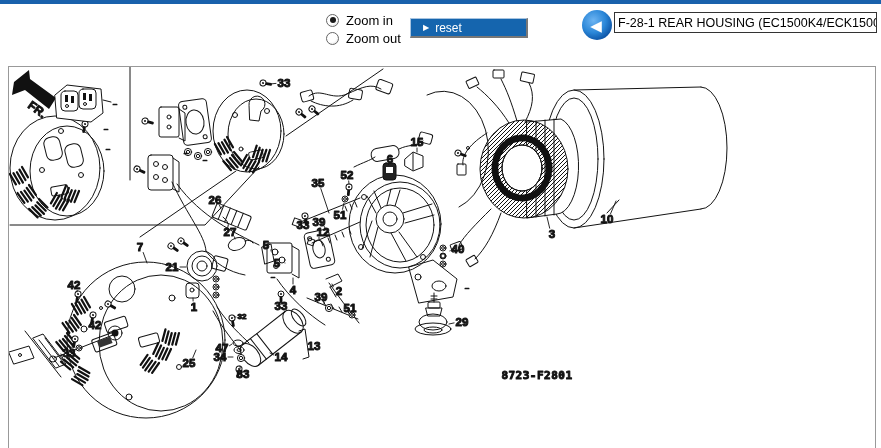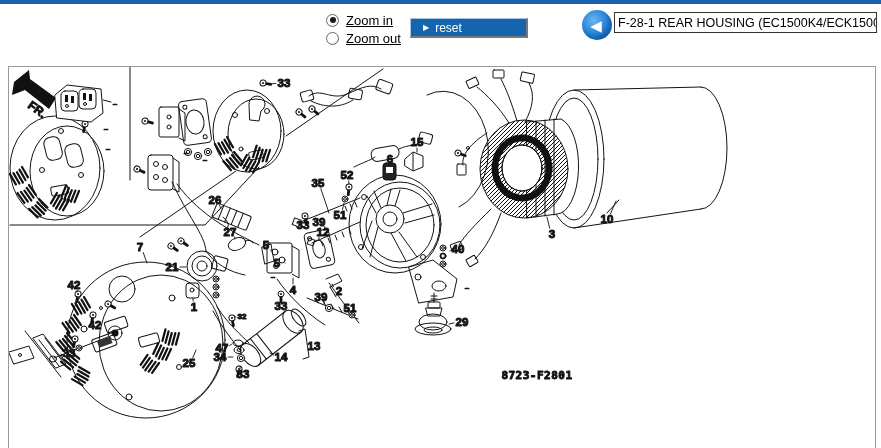--- a/index.html
+++ b/index.html
@@ -3,21 +3,21 @@
 <meta charset="utf-8">
 <style>
   html,body { margin:0; padding:0; }
   body {
     width:881px; height:448px; overflow:hidden; position:relative;
     background:#ffffff; font-family:"Liberation Sans", sans-serif;
   }
   .topbar { position:absolute; left:0; top:0; width:881px; height:4px; background:#1961ac; }
 
   .radio-group { position:absolute; left:326px; top:11px; }
-  .radio-row { display:flex; align-items:center; height:18px;text-decoration:underline; }
+  .radio-row { display:flex; align-items:center; height:18px; }
   .radio {
     width:13px; height:13px; border:1px solid #666; border-radius:50%;
     background:radial-gradient(circle at 35% 30%, #ffffff 55%, #d5d5d5);
     display:inline-flex; align-items:center; justify-content:center;
     margin-right:7px; box-sizing:border-box;
   }
   .radio .dot { width:6px; height:6px; background:#1a1a1a; border-radius:50%; }
   .radio-label { font-size:13px; color:#000; }
 
   .reset-btn {

